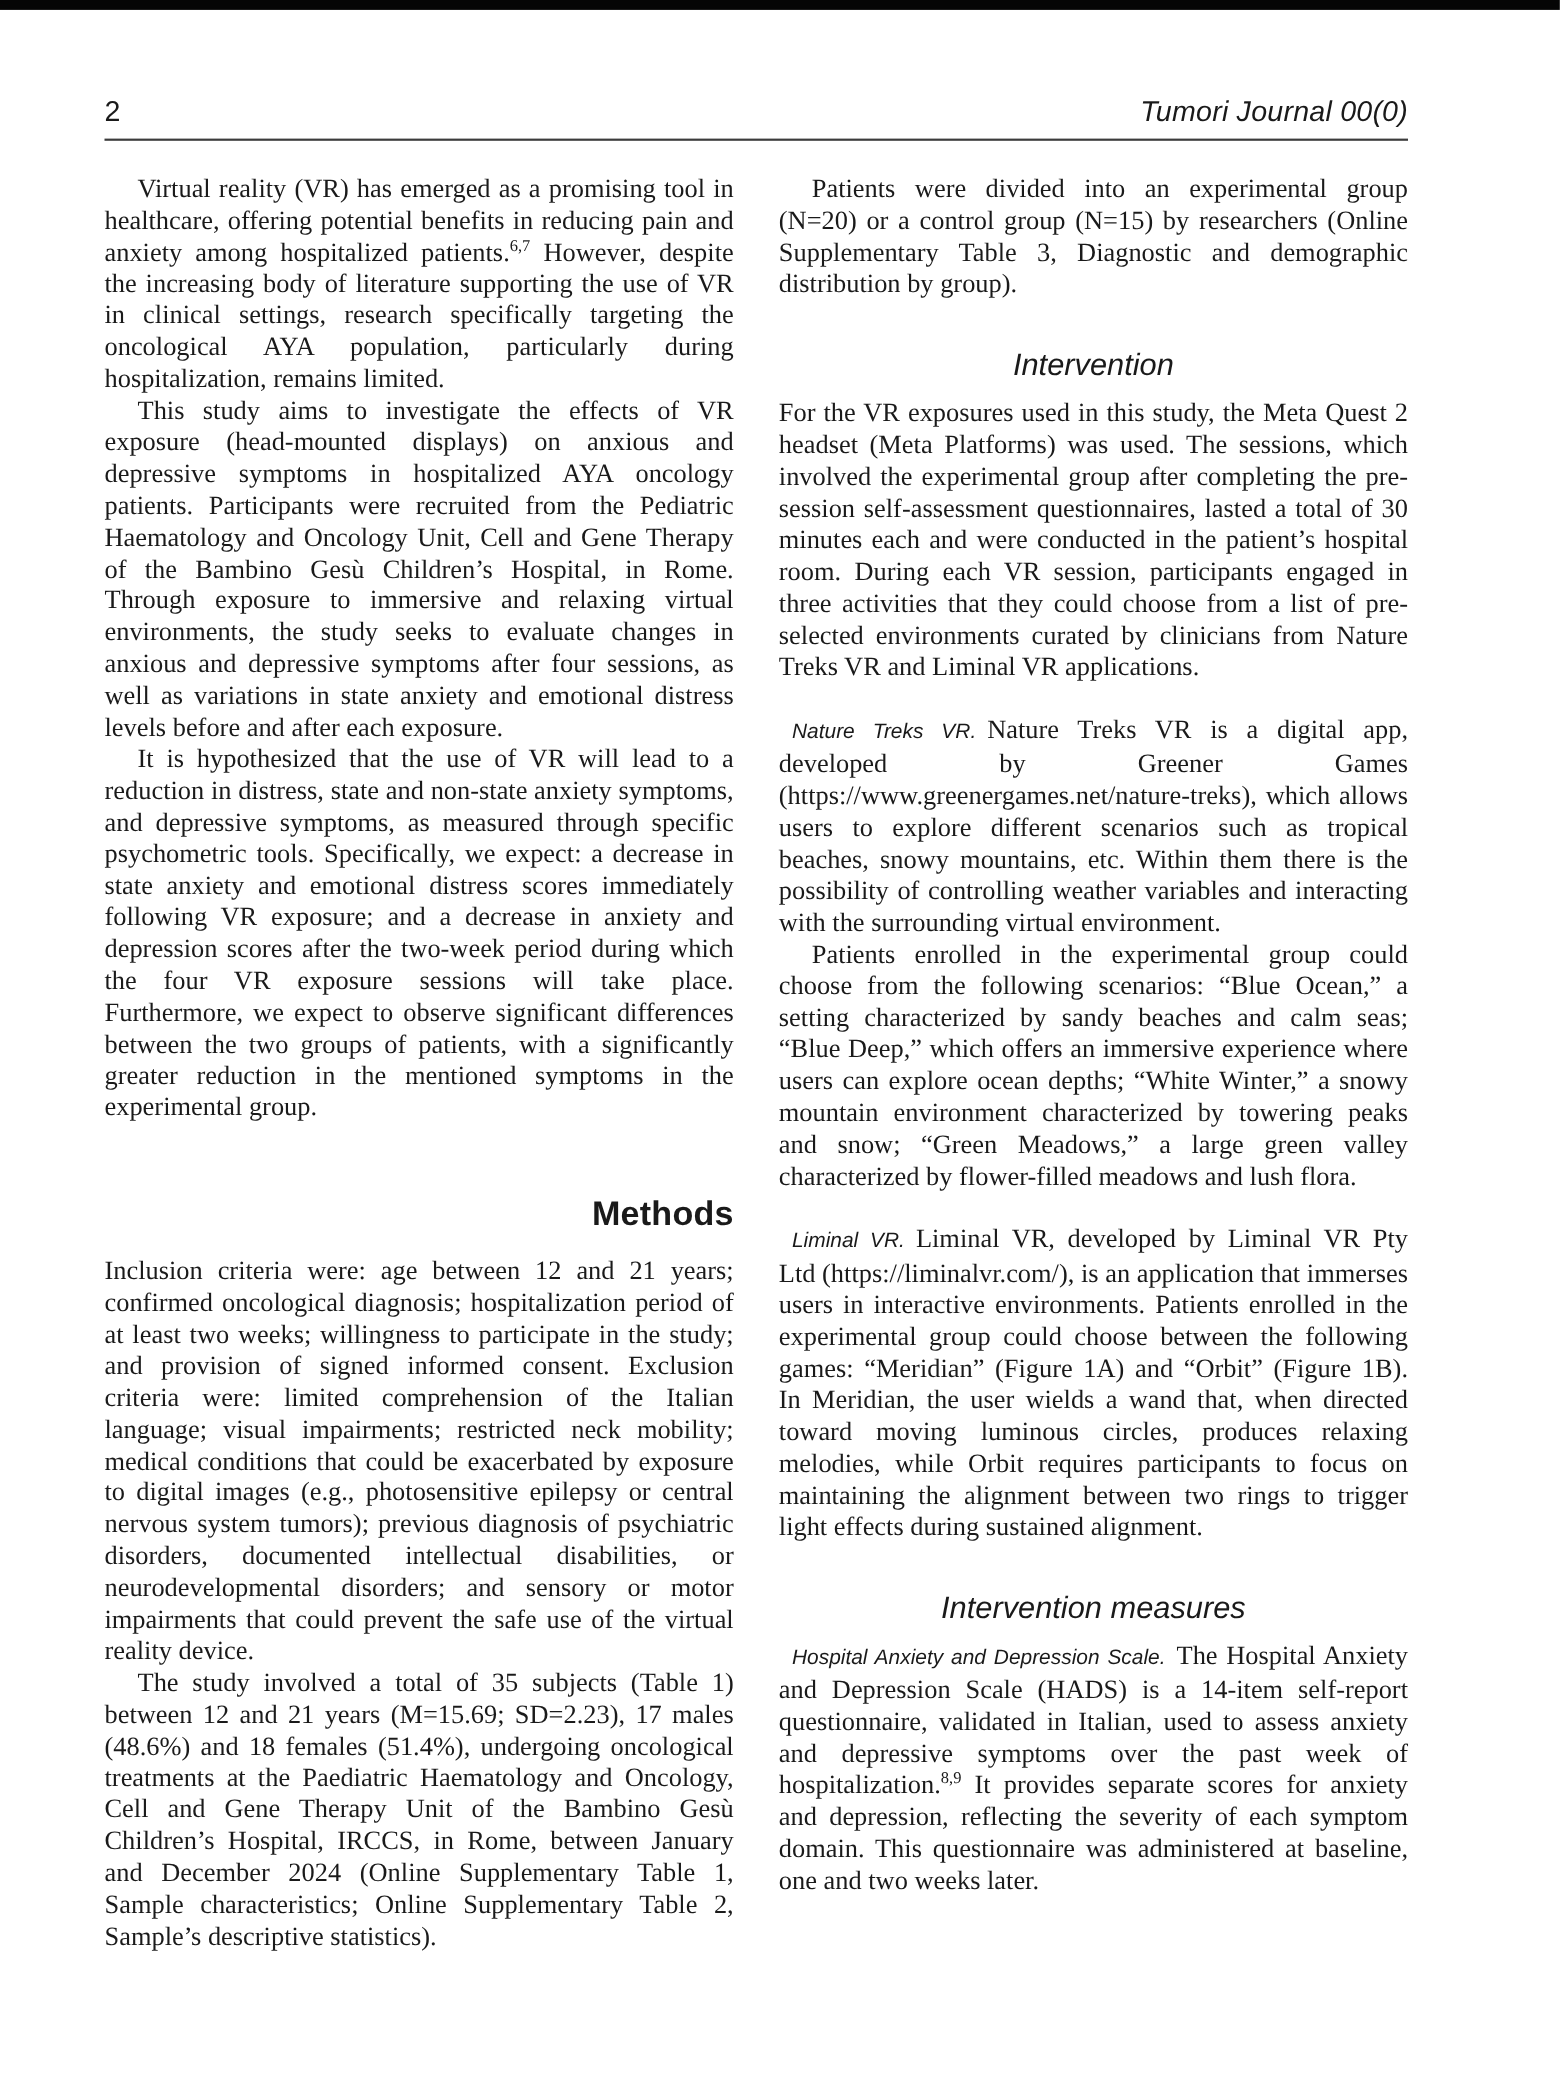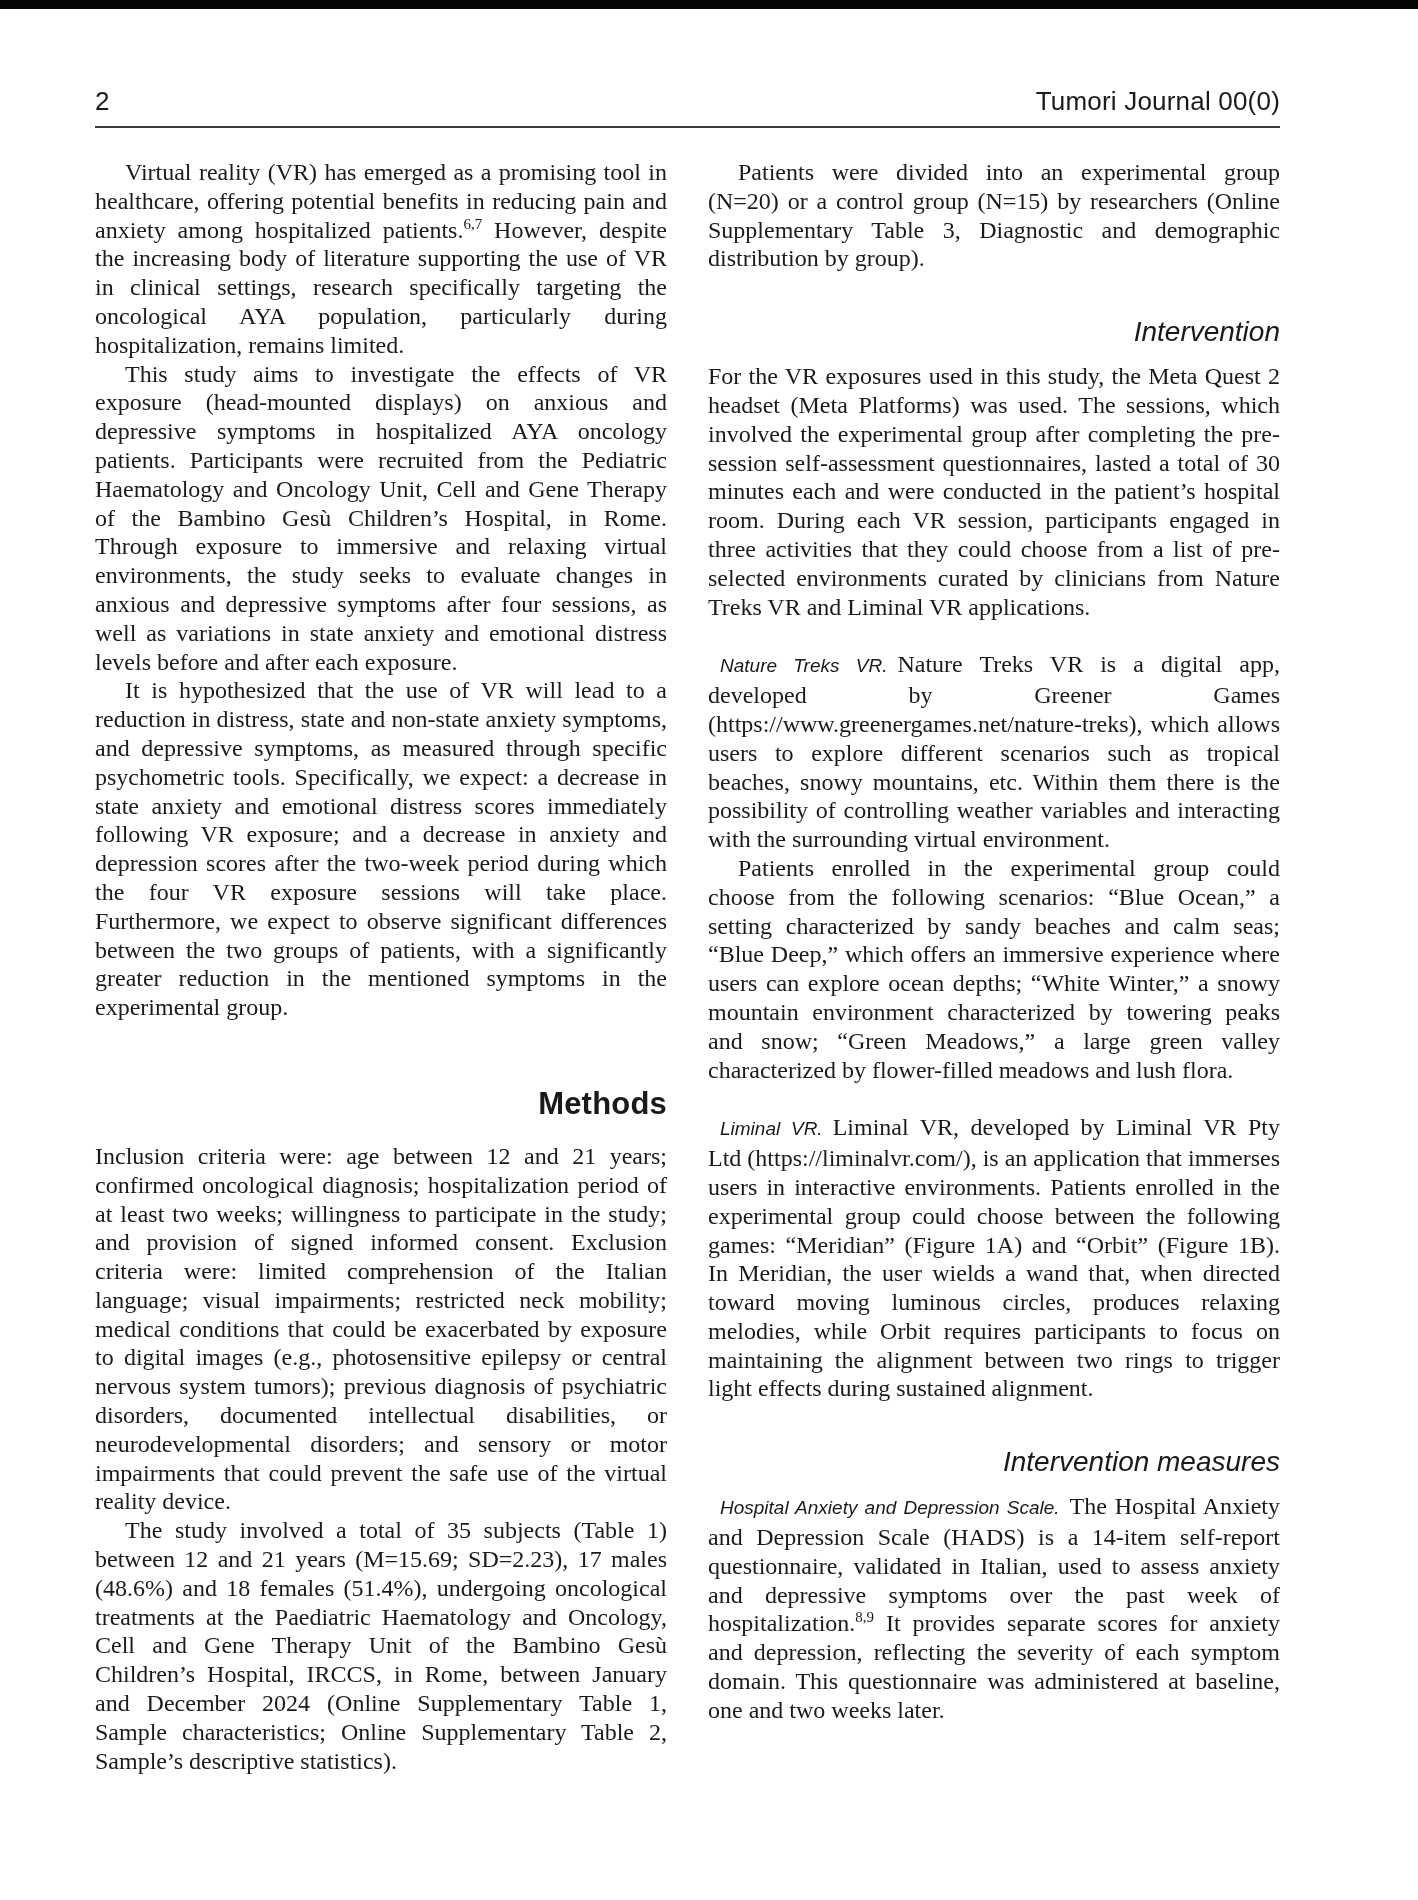--- a/index.html
+++ b/index.html
@@ -28,20 +28,21 @@
     right: 138px;
     top: 86px;
     display: flex;
     justify-content: space-between;
     align-items: flex-end;
     font-family: "Liberation Sans", sans-serif;
     font-size: 26px;
     line-height: 30px;
   }
   .journal-title {
+    font-style: italic;
     letter-spacing: 0.2px;
   }
   .header-rule {
     position: absolute;
     left: 95px;
     right: 138px;
     top: 126px;
     border-top: 2px solid #3c3c3c;
     height: 0;
   }
@@ -67,21 +68,21 @@
     letter-spacing: 0.2px;
     margin: 64px 0 20px 0;
     text-align: right;
   }
   .subsection-heading {
     font-family: "Liberation Sans", sans-serif;
     font-style: italic;
     font-size: 28px;
     line-height: 33px;
     margin: 42px 0 14px 0;
-    text-align: right;
+    text-align: center;
   }
   .runin {
     font-family: "Liberation Sans", sans-serif;
     font-style: italic;
     font-size: 19px;
     margin-right: 10px;
     margin-left: 12px;
   }
   sup.sup {
     font-size: 15px;

